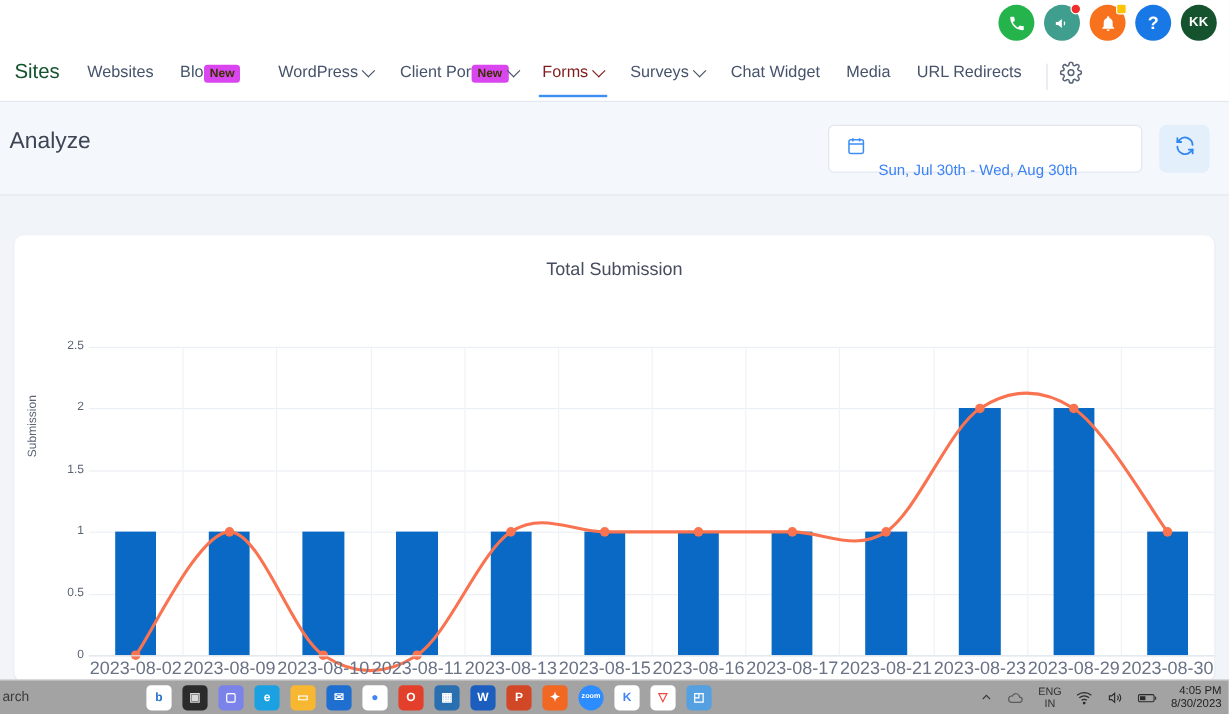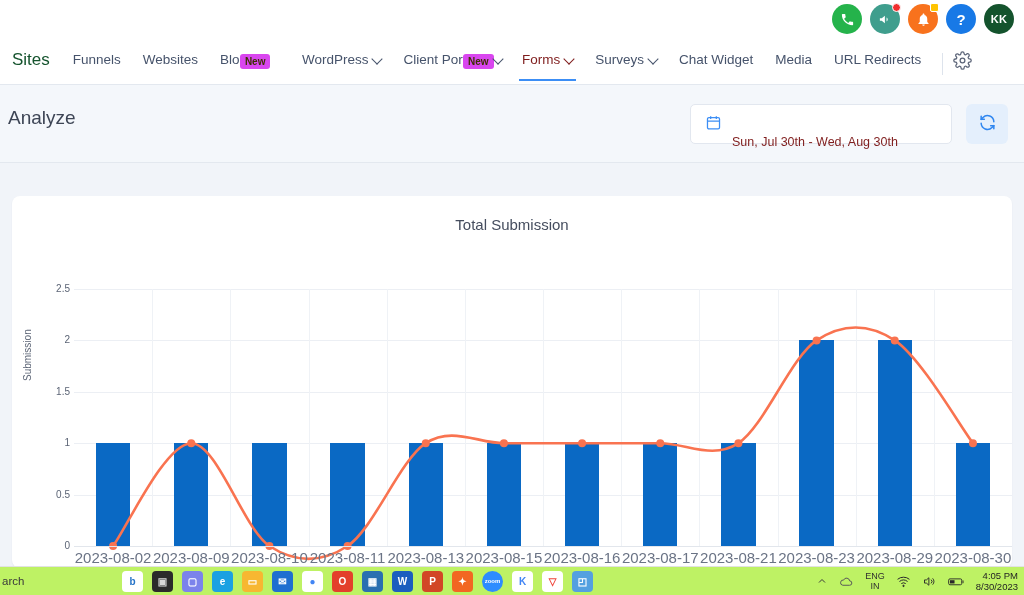--- a/index.html
+++ b/index.html
@@ -87,21 +87,21 @@
     position: absolute; left: 8px; top: 22px;
     font-size: 19px; color: #3d4555; font-weight: 400;
   }
   .daterange {
     position: absolute; right: 72px; top: 19px;
     width: 262px; height: 40px; background: #fff;
     border: 1px solid #e2e7ef; border-radius: 5px;
     display: flex; align-items: center; gap: 10px; padding: 0 14px;
     cursor: pointer;
   }
-  .daterange-text { font-size: 12.5px; color: #7f1d1d; white-space: nowrap; margin-top: 36px; }
+  .daterange-text { font-size: 12.5px; color: #3b82f6; white-space: nowrap; margin-top: 36px; }
   .refresh-btn {
     position: absolute; right: 16px; top: 19px;
     width: 42px; height: 40px; border-radius: 6px;
     background: #e4effc; display: flex; align-items: center; justify-content: center;
     cursor: pointer;
   }
 
   
   .card {
     position: absolute; left: 12px; top: 196px;
@@ -137,21 +137,21 @@
   }
   .axis-base {
     position: absolute; left: 62px; top: 313px; width: 938px; height: 1px;
     background: #e2e6ec;
   }
   .bar { position: absolute; background: #0a69c4; }
 
   
   .taskbar {
     position: absolute; left: 0; bottom: 0; width: 1024px; height: 29px;
-    background: #bef264; border-top: 1px solid #e2e2e2;
+    background: #a3a3a3; border-top: 1px solid #e2e2e2;
     display: flex; align-items: center;
   }
   .tb-search { font-size: 11.5px; color: #3a3a3a; padding-left: 2px; width: 122px; }
   .tb-icons { display: flex; align-items: center; gap: 9px; }
   .tb-ic {
     width: 21px; height: 21px; border-radius: 4px;
     display: flex; align-items: center; justify-content: center;
     font-size: 10px; font-weight: bold; color: #fff; position: relative;
     cursor: pointer;
   }
@@ -188,23 +188,20 @@
           </svg>
         <span class="dot-yellow"></span>
       </div>
       <div class="circ-icon ic-help">?</div>
       <div class="circ-icon ic-user">KK</div>
     </div>
 
     <div class="navrow">
       <div class="brand">Sites</div>
 
-      <div class="nav-item">
-        <span>Funnels</span>
-      </div>
       <div class="nav-item">
         <span>Websites</span>
       </div>
       <div class="nav-item">
         <span class="badge-wrap">
           <span>Blogs</span>
           <span class="badge-new">New</span>
         </span>
       </div>
       <div class="nav-item" style="margin-left:26px">

